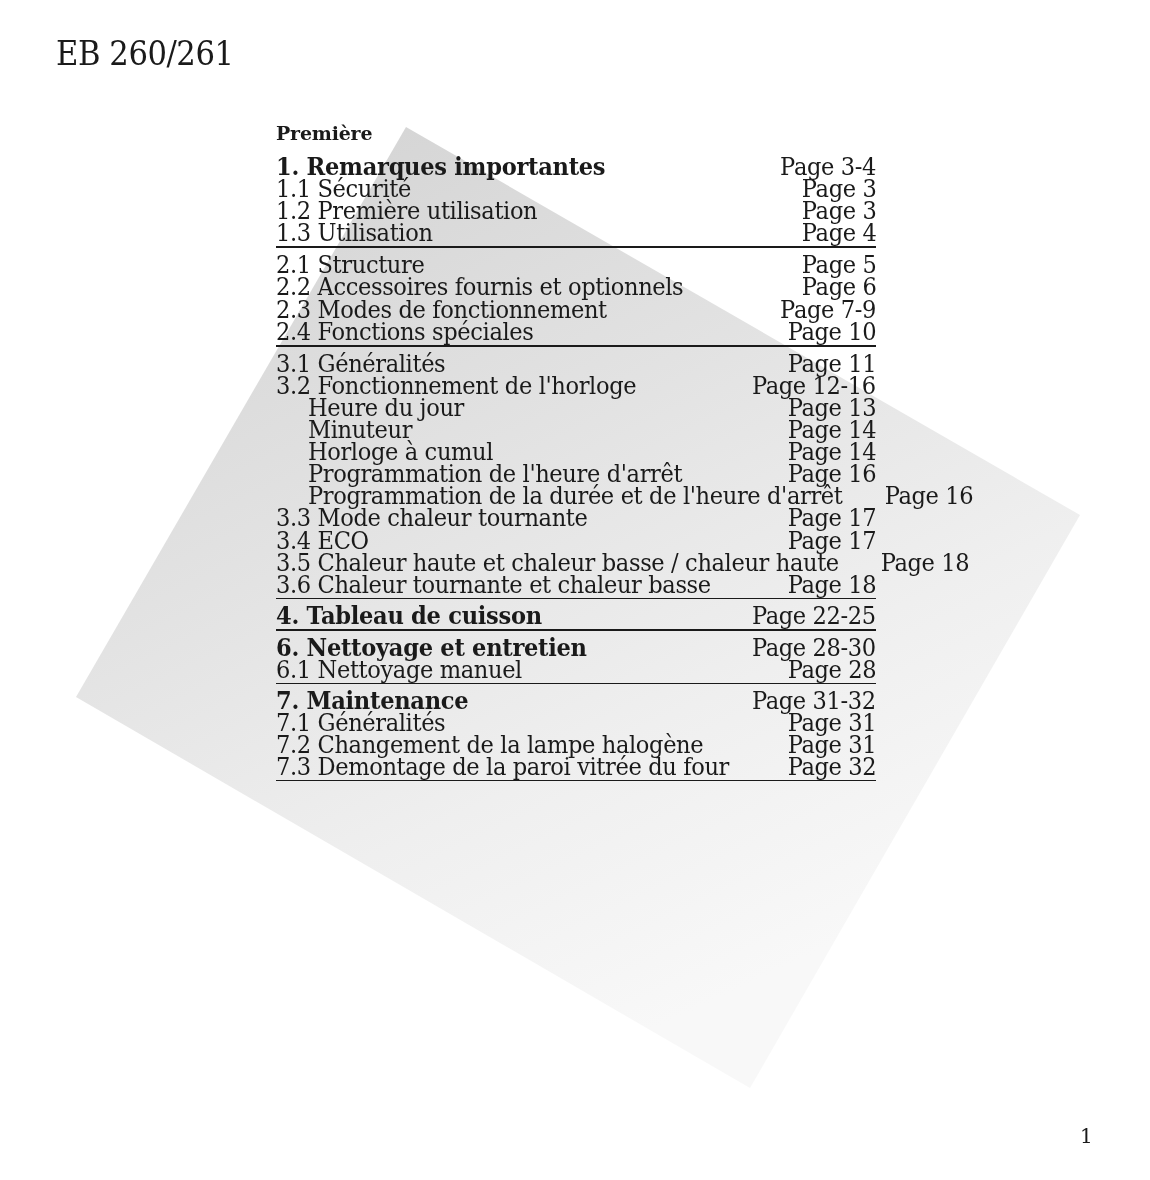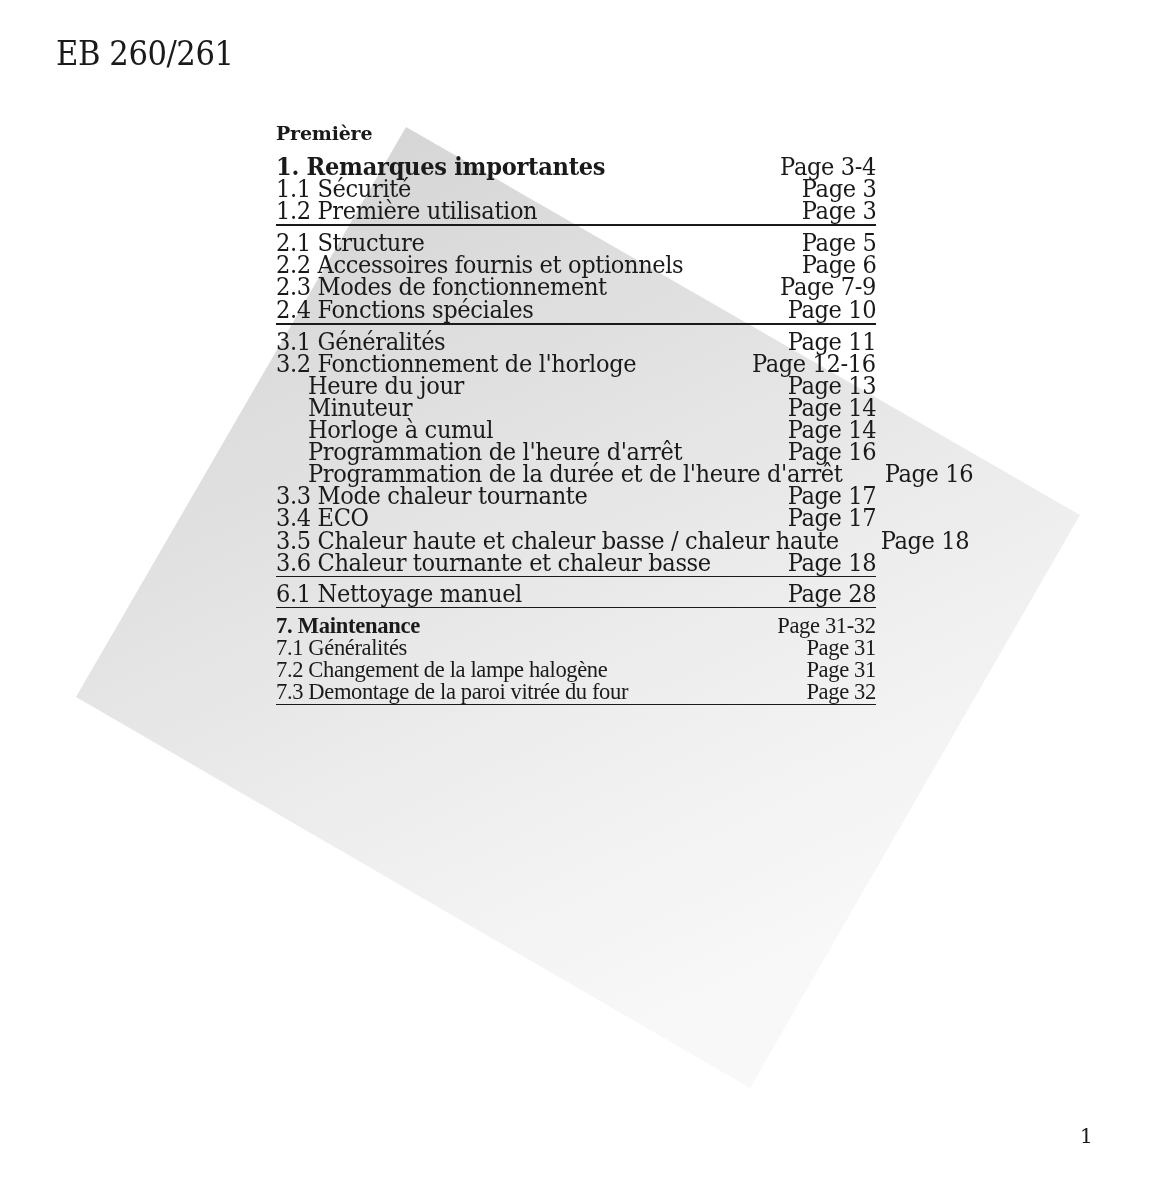--- a/index.html
+++ b/index.html
@@ -47,21 +47,21 @@
       height: 26px;
       line-height: 26px;
       margin-bottom: 10px;
       letter-spacing: -0.2px;
     }
     .section {
       border-bottom: 1.6px solid #1a1a1a;
       padding-bottom: 2px;
       margin-bottom: 6px;
     }
-    .section.last { border-bottom-width: 1px; font-family: Liberation Serif, serif; }
+    .section.last { border-bottom-width: 1px; }
     .section.thick { border-bottom-width: 2px; }
     .row {
       display: flex;
       justify-content: space-between;
       align-items: baseline;
       height: 22.1px;
       line-height: 22px;
       font-size: 24px;
       letter-spacing: -0.4px;
       white-space: nowrap;
@@ -110,20 +110,24 @@
       <span class="page">Page 3-4</span>
     </div>
     <div class="row">
       <span class="label">1.1 Sécurité</span>
       <span class="page">Page 3</span>
     </div>
     <div class="row">
       <span class="label">1.2 Première utilisation</span>
       <span class="page">Page 3</span>
     </div>
+    <div class="row">
+      <span class="label">1.3 Utilisation</span>
+      <span class="page">Page 4</span>
+    </div>
   </div>
 
   <div class="section thick">
     <div class="row">
       <span class="label">2.1 Structure</span>
       <span class="page">Page 5</span>
     </div>
     <div class="row">
       <span class="label">2.2 Accessoires fournis et optionnels</span>
       <span class="page">Page 6</span>
@@ -178,23 +182,33 @@
     <div class="row">
       <span class="label">3.5 Chaleur haute et chaleur basse / chaleur haute</span>
       <span class="page">Page 18</span>
     </div>
     <div class="row">
       <span class="label">3.6 Chaleur tournante et chaleur basse</span>
       <span class="page">Page 18</span>
     </div>
   </div>
 
+  <div class="section thick">
+    <div class="row head">
+      <span class="label">4. Tableau de cuisson</span>
+      <span class="page">Page 22-25</span>
+    </div>
+  </div>
 
 
   <div class="section">
+    <div class="row head">
+      <span class="label">6. Nettoyage et entretien</span>
+      <span class="page">Page 28-30</span>
+    </div>
     <div class="row">
       <span class="label">6.1 Nettoyage manuel</span>
       <span class="page">Page 28</span>
     </div>
   </div>
 
   <div class="section last">
     <div class="row head">
       <span class="label">7. Maintenance</span>
       <span class="page">Page 31-32</span>

